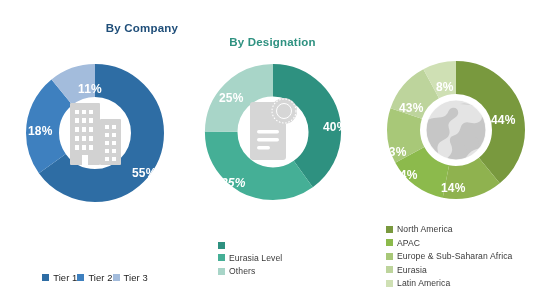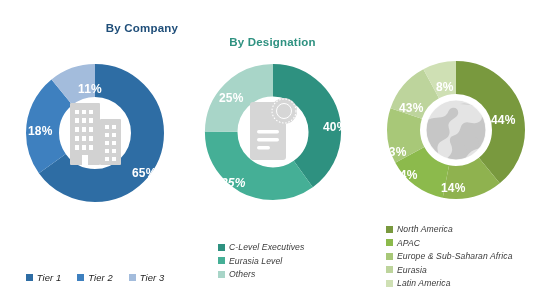--- a/index.html
+++ b/index.html
@@ -32,26 +32,26 @@
   .donut-svg{display:block;width:100%;height:100%;overflow:visible;}
 
   .pct{
     position:absolute;color:#ffffff;font-size:12px;font-weight:bold;
     letter-spacing:0.2px;white-space:nowrap;pointer-events:none;
   }
 
   
   .legend-h{
     position:absolute;left:0;width:100%;
-    display:flex;justify-content:center;align-items:center;gap:16px;
+    display:flex;justify-content:center;align-items:center;
   }
   .legend-v{position:absolute;display:flex;flex-direction:column;gap:3.5px;}
   .legend-item{display:flex;align-items:center;gap:4px;white-space:nowrap;}
   .swatch{width:7px;height:7px;flex:0 0 auto;display:block;}
-  .legend-label{font-size:8.6px;color:#3a3a3a;letter-spacing:0.1px;font-style:italic;}
+  .legend-label{font-size:8.6px;color:#3a3a3a;letter-spacing:0.1px;}
   .legend-h .legend-label{font-size:9.4px;color:#222;}
 
   #legend-company{top:272px;}
   #legend-designation{left:38px;top:242px;}
   #legend-region{left:24px;top:224px;}
 
   .center-icon{position:absolute;pointer-events:none;}
 </style>
 </head>
 <body>
@@ -100,21 +100,21 @@
           <rect x="50" y="36" width="4" height="4"></rect>
           <rect x="43" y="44" width="4" height="4"></rect>
           <rect x="50" y="44" width="4" height="4"></rect>
           <rect x="43" y="52" width="4" height="4"></rect>
           <rect x="50" y="52" width="4" height="4"></rect>
           <rect x="43" y="60" width="4" height="4"></rect>
           <rect x="50" y="60" width="4" height="4"></rect>
         </g>
       </svg>
 
-      <span class="pct" style="left:112px;top:108px;">65%</span>
+      <span class="pct" style="left:112px;top:108px;">55%</span>
       <span class="pct" style="left:8px;top:66px;">18%</span>
       <span class="pct" style="left:58px;top:24px;">11%</span>
     </div>
 
     <div class="legend-h" id="legend-company">
       <div class="legend-item">
         <span class="swatch" style="background:#2E6DA4;"></span>
         <span class="legend-label">Tier 1</span>
       </div>
       <div class="legend-item">
@@ -157,21 +157,20 @@
       </svg>
 
       <span class="pct" style="left:124px;top:62px;">40%</span>
       <span class="pct" style="left:22px;top:118px;font-style:italic;">35%</span>
       <span class="pct" style="left:20px;top:33px;">25%</span>
     </div>
 
     <div class="legend-v" id="legend-designation">
       <div class="legend-item">
         <span class="swatch" style="background:#2E9180;"></span>
-        <span class="legend-label">C-Level Executives</span>
       </div>
       <div class="legend-item">
         <span class="swatch" style="background:#45AF96;"></span>
         <span class="legend-label">Eurasia Level</span>
       </div>
       <div class="legend-item">
         <span class="swatch" style="background:#A8D5C8;"></span>
         <span class="legend-label">Others</span>
       </div>
     </div>

